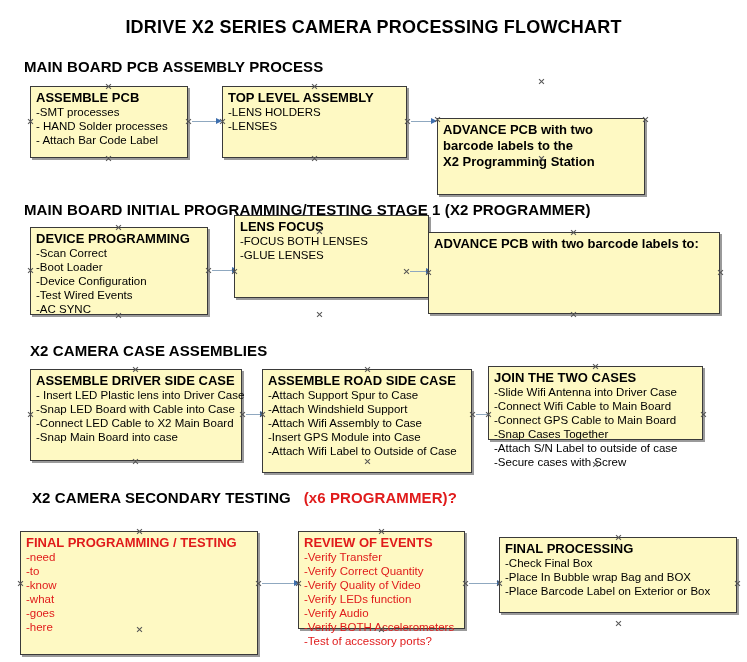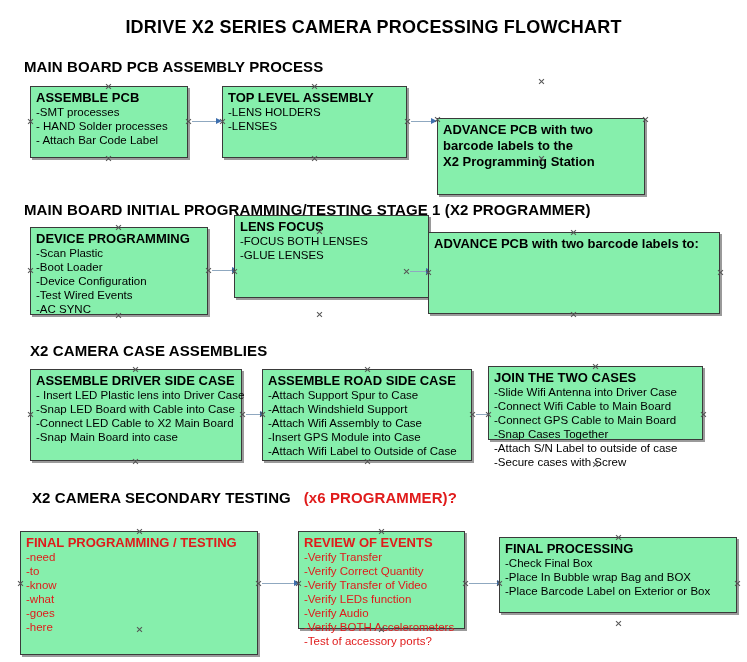--- a/index.html
+++ b/index.html
@@ -39,21 +39,21 @@
     white-space: nowrap;
     letter-spacing: 0.1px;
   }
   .section-title .accent {
     color: #e01b1b;
   }
 
   
   .node {
     position: absolute;
-    background: #86efac;
+    background: #fef9c3;
     border: 1px solid #3a3a3a;
     box-sizing: border-box;
     box-shadow: 2px 2px 0 0 #9a9a9a;
     padding: 3px 4px 2px 5px;
   }
   .node .node-title {
     font-size: 13px;
     font-weight: bold;
     color: #000000;
     line-height: 15px;
@@ -172,21 +172,21 @@
   <div class="handle" style="left:538px; top:155px;"></div>
   <div class="handle" style="left:434px; top:116px;"></div>
   <div class="handle" style="left:642px; top:116px;"></div>
 
   <div class="section-title" style="left:24px; top:201px;">
     <span>MAIN BOARD INITIAL PROGRAMMING/TESTING STAGE 1 (X2 PROGRAMMER)</span>
   </div>
 
   <div class="node" style="left:30px; top:227px; width:178px; height:88px;">
     <div class="node-title">DEVICE PROGRAMMING</div>
-    <div class="node-line">-Scan Plastic</div>
+    <div class="node-line">-Scan Correct</div>
     <div class="node-line">-Boot Loader</div>
     <div class="node-line">-Device Configuration</div>
     <div class="node-line">-Test Wired Events</div>
     <div class="node-line">-AC SYNC</div>
   </div>
   <div class="handle" style="left:115px; top:224px;"></div>
   <div class="handle" style="left:115px; top:312px;"></div>
   <div class="handle" style="left:27px; top:267px;"></div>
   <div class="handle" style="left:205px; top:267px;"></div>
 
@@ -232,21 +232,21 @@
   <div class="handle" style="left:132px; top:366px;"></div>
   <div class="handle" style="left:132px; top:458px;"></div>
   <div class="handle" style="left:27px; top:411px;"></div>
   <div class="handle" style="left:239px; top:411px;"></div>
 
   <div class="arrow" style="left:246px; top:410px; width:20px;">
     <div class="shaft" style="width:14px;"></div>
     <div class="head" style="left:14px;"></div>
   </div>
 
-  <div class="node" style="left:262px; top:369px; width:210px; height:92px;">
+  <div class="node" style="left:262px; top:369px; width:210px; height:104px;">
     <div class="node-title">ASSEMBLE ROAD SIDE CASE</div>
     <div class="node-line">-Attach Support Spur to Case</div>
     <div class="node-line">-Attach Windshield Support</div>
     <div class="node-line">-Attach Wifi Assembly to Case</div>
     <div class="node-line">-Insert GPS Module into Case</div>
     <div class="node-line">-Attach Wifi Label to Outside of Case</div>
   </div>
   <div class="handle" style="left:364px; top:366px;"></div>
   <div class="handle" style="left:364px; top:458px;"></div>
   <div class="handle" style="left:259px; top:411px;"></div>
@@ -292,21 +292,21 @@
 
   <div class="arrow" style="left:262px; top:579px; width:38px;">
     <div class="shaft" style="width:32px;"></div>
     <div class="head" style="left:32px;"></div>
   </div>
 
   <div class="node red overflow" style="left:298px; top:531px; width:167px; height:98px;">
     <div class="node-title">REVIEW OF EVENTS</div>
     <div class="node-line">-Verify Transfer</div>
     <div class="node-line">-Verify Correct Quantity</div>
-    <div class="node-line">-Verify Transfer of Video</div>
+    <div class="node-line">-Verify Quality of Video</div>
     <div class="node-line">-Verify LEDs function</div>
     <div class="node-line">-Verify Audio</div>
     <div class="node-line">-Verify BOTH Accelerometers</div>
     <div class="node-line">-Test of accessory ports?</div>
   </div>
   <div class="handle" style="left:378px; top:528px;"></div>
   <div class="handle" style="left:378px; top:626px;"></div>
   <div class="handle" style="left:295px; top:580px;"></div>
   <div class="handle" style="left:462px; top:580px;"></div>
 

